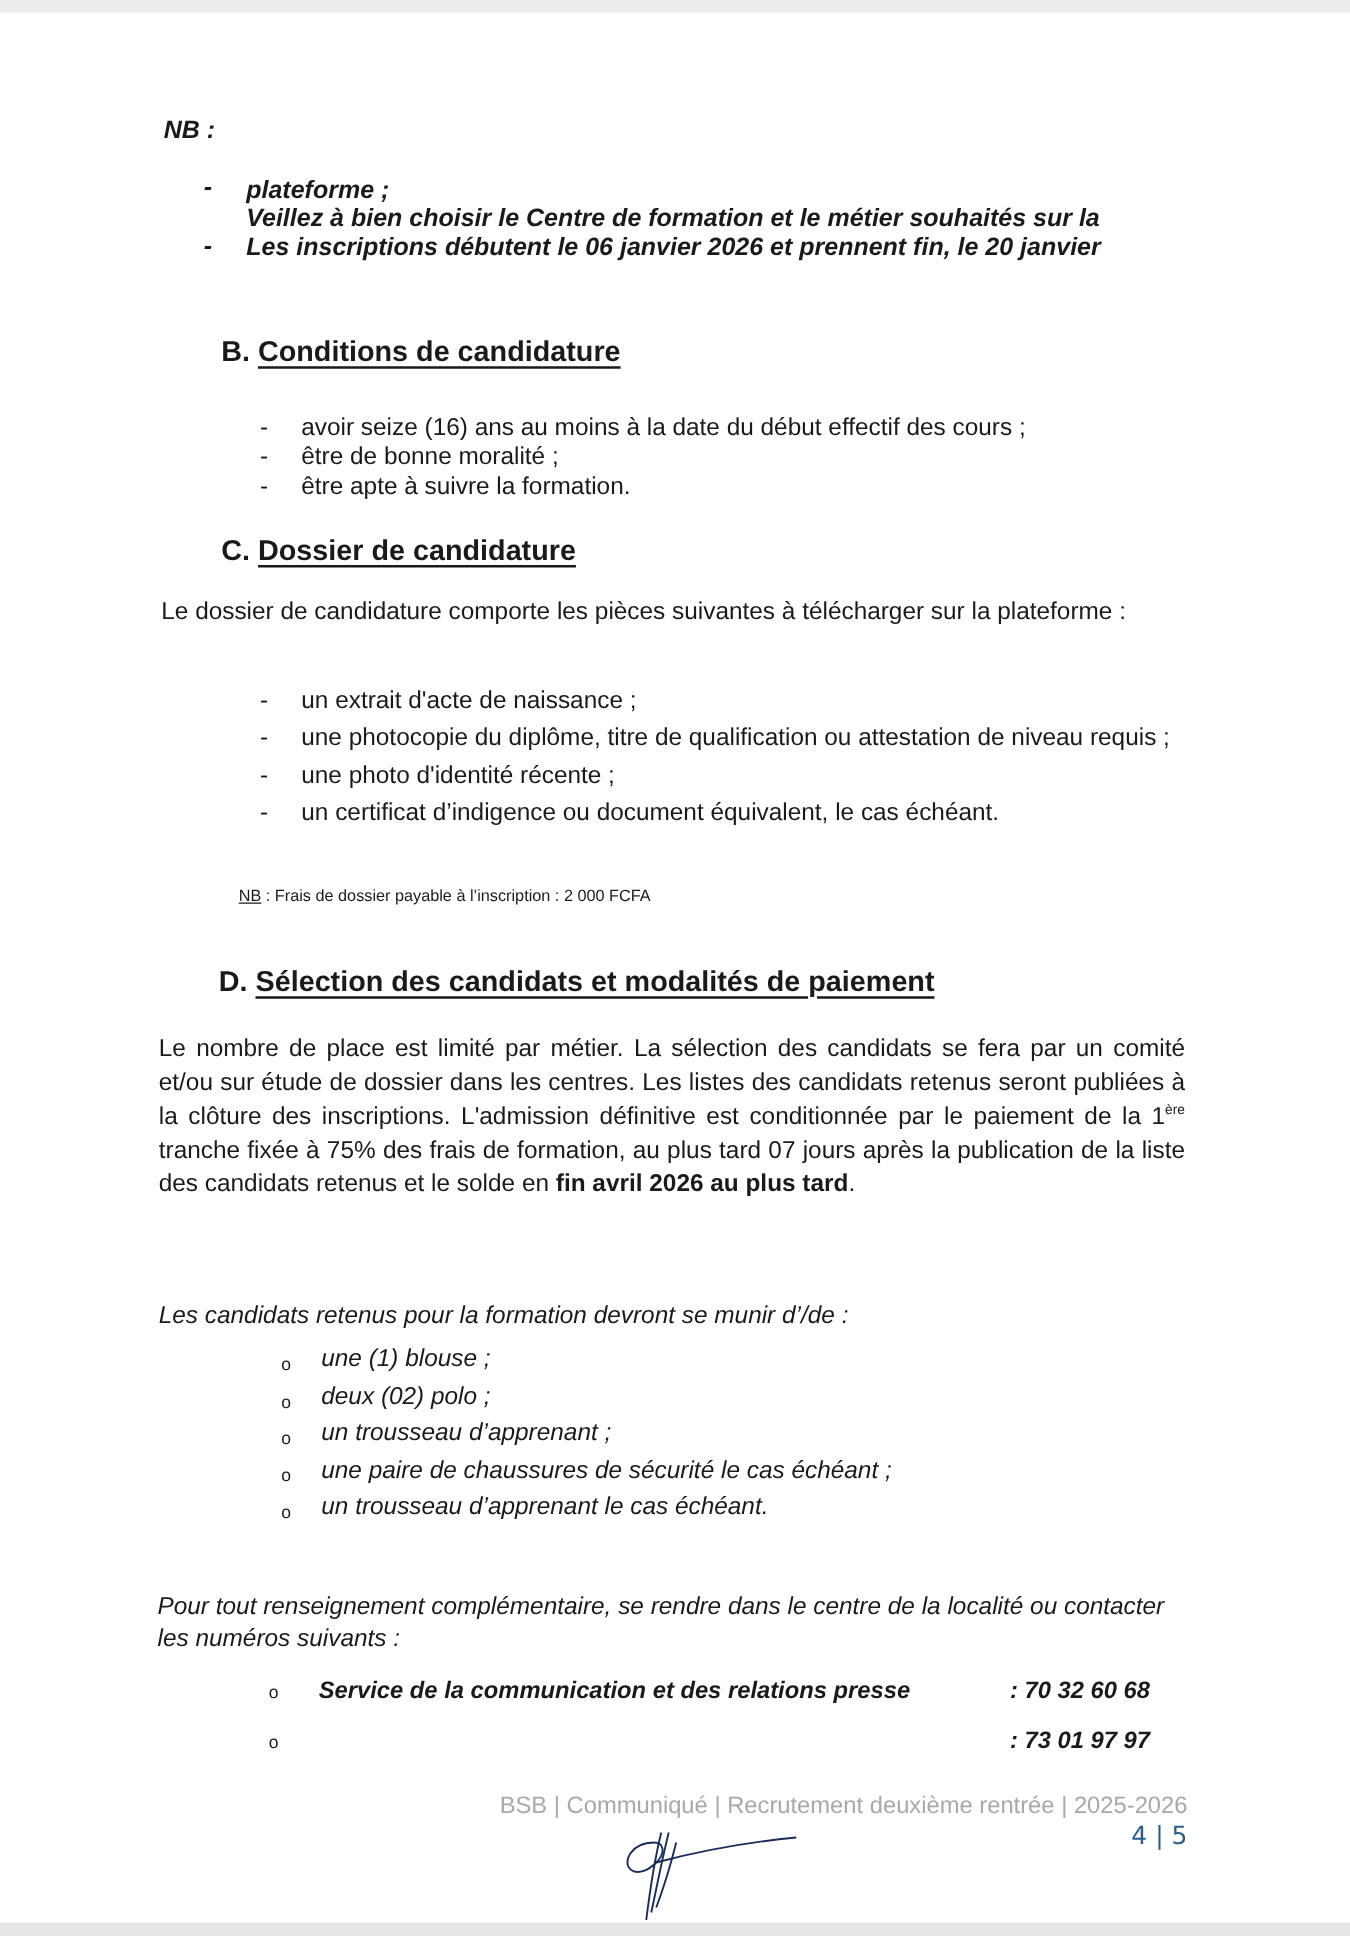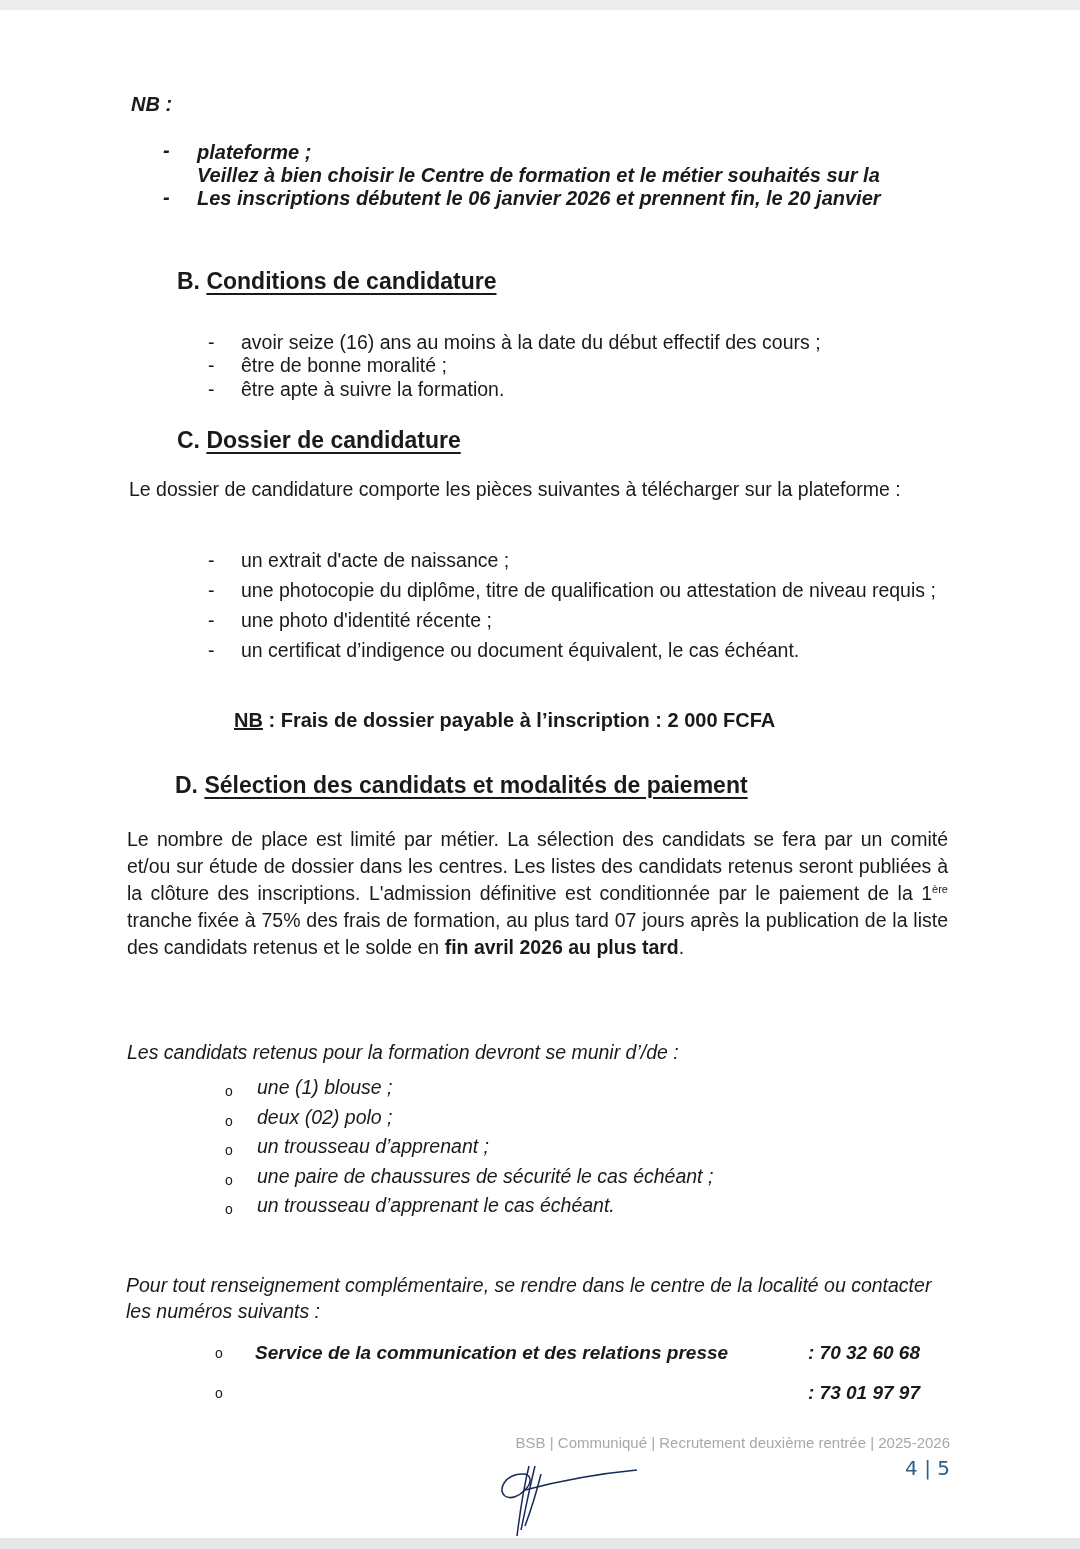--- a/index.html
+++ b/index.html
@@ -12,21 +12,21 @@
   .abs { position: absolute; }
   .nb-title { left: 131px; top: 93px; font-size: 20px; font-weight: bold; font-style: italic; }
   .bi { font-weight: bold; font-style: italic; font-size: 20px; line-height: 23px; }
   .dash { position: absolute; }
   .heading { font-size: 23px; font-weight: bold; text-align: center; }
   .heading .u { text-decoration: underline; text-decoration-thickness: 2px; text-underline-offset: 4px; }
   .body { font-size: 19.5px; line-height: 24px; }
   .just { text-align: justify; text-align-last: left; }
   .it { font-style: italic; }
   .circ { position: absolute; font-size: 14px; }
-  .footer-text { color: #a8a8a8; font-size: 15px; }
+  .footer-text { color: #a8a8a8; font-size: 19px; }
   .pagenum { color: #2b5f8a; font-size: 20px; font-family: "DejaVu Sans", sans-serif; }
   sup { font-size: 11px; line-height: 0; }
 </style>
 </head>
 <body>
 
 <div class="topbar"></div>
 
 <div class="abs nb-title">NB :</div>
 
@@ -77,21 +77,21 @@
   <div style="position:relative; padding-left:33px; margin-bottom:6px;">
     <span class="dash" style="left:0">-</span>
     <span>une photo d'identité récente ;</span>
   </div>
   <div style="position:relative; padding-left:33px;">
     <span class="dash" style="left:0">-</span>
     <span>un certificat d’indigence ou document équivalent, le cas échéant.</span>
   </div>
 </div>
 
-<div class="abs" style="left:191px; top:709px; font-size:20px; font-weight:bold;margin-left:43px;">
+<div class="abs" style="left:191px; top:709px; font-size:13px; font-weight:normal;">
   <span style="text-decoration:underline;">NB</span><span> : Frais de dossier payable à l’inscription : 2 000 FCFA</span>
 </div>
 
 <div class="abs heading" style="left:175px; top:772px;">
   <span>D.</span>
   <span class="u">Sélection des candidats et modalités de paiement</span>
 </div>
 
 <div class="abs body just" style="left:127px; top:826px; width:821px; line-height:27px;">
   <span>Le nombre de place est limité par métier. La sélection des candidats se fera par un comité et/ou sur étude de dossier dans les centres. Les listes des candidats retenus seront publiées à la clôture des inscriptions. L'admission définitive est conditionnée par le paiement de la 1</span><sup>ère</sup><span> tranche fixée à 75% des frais de formation, au plus tard 07 jours après la publication de la liste des candidats retenus et le solde en </span><b>fin avril 2026 au plus tard</b><span>.</span>

